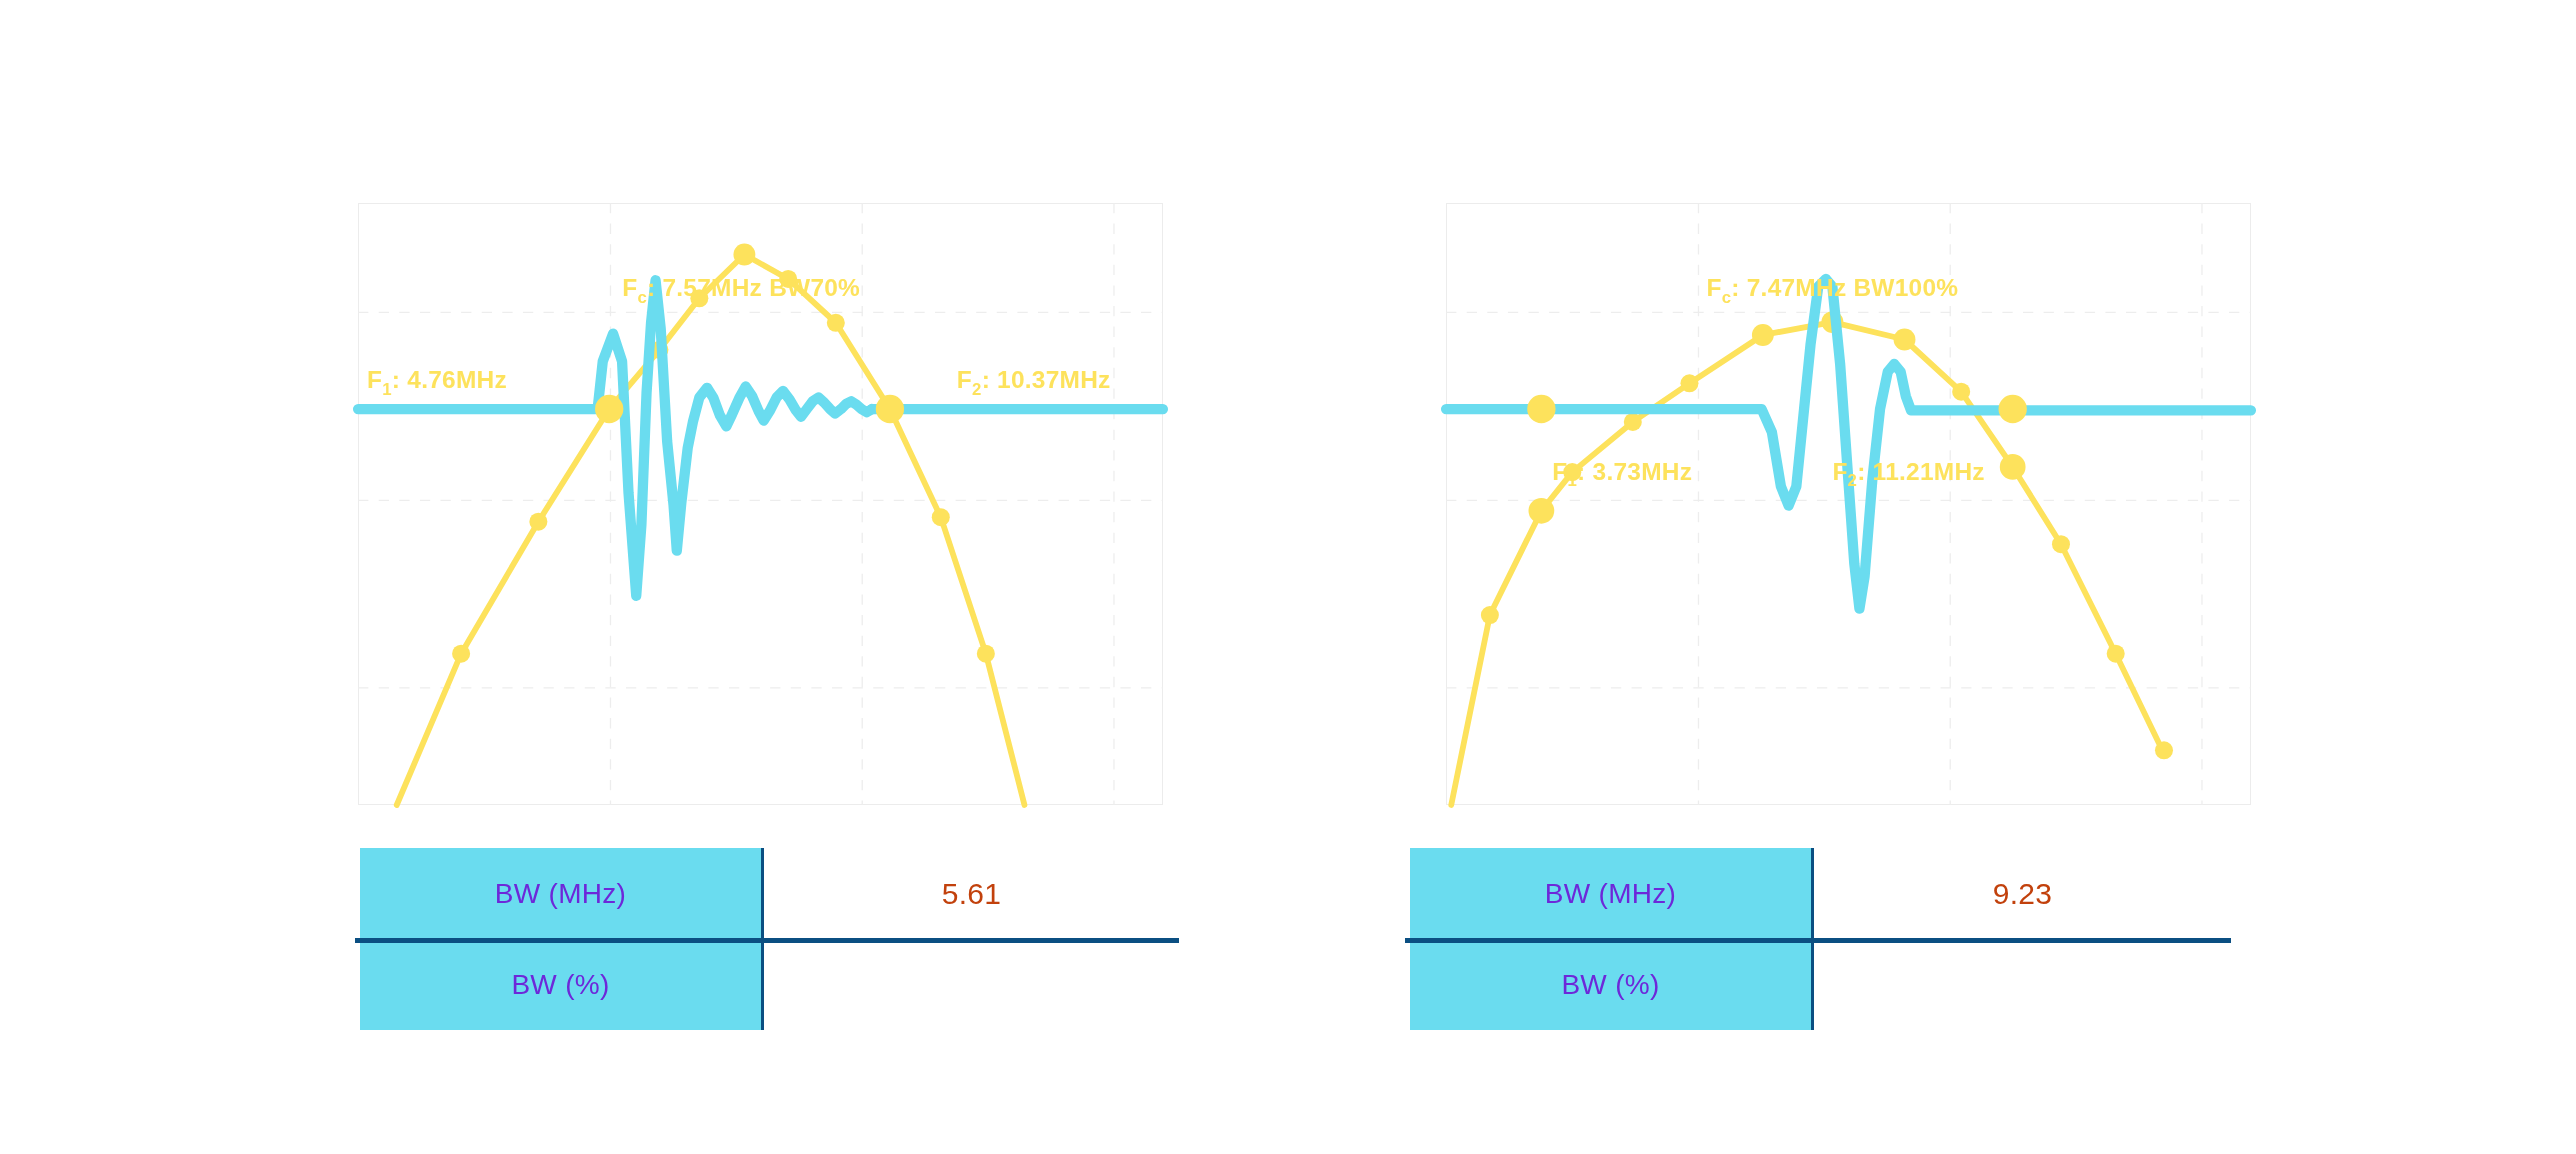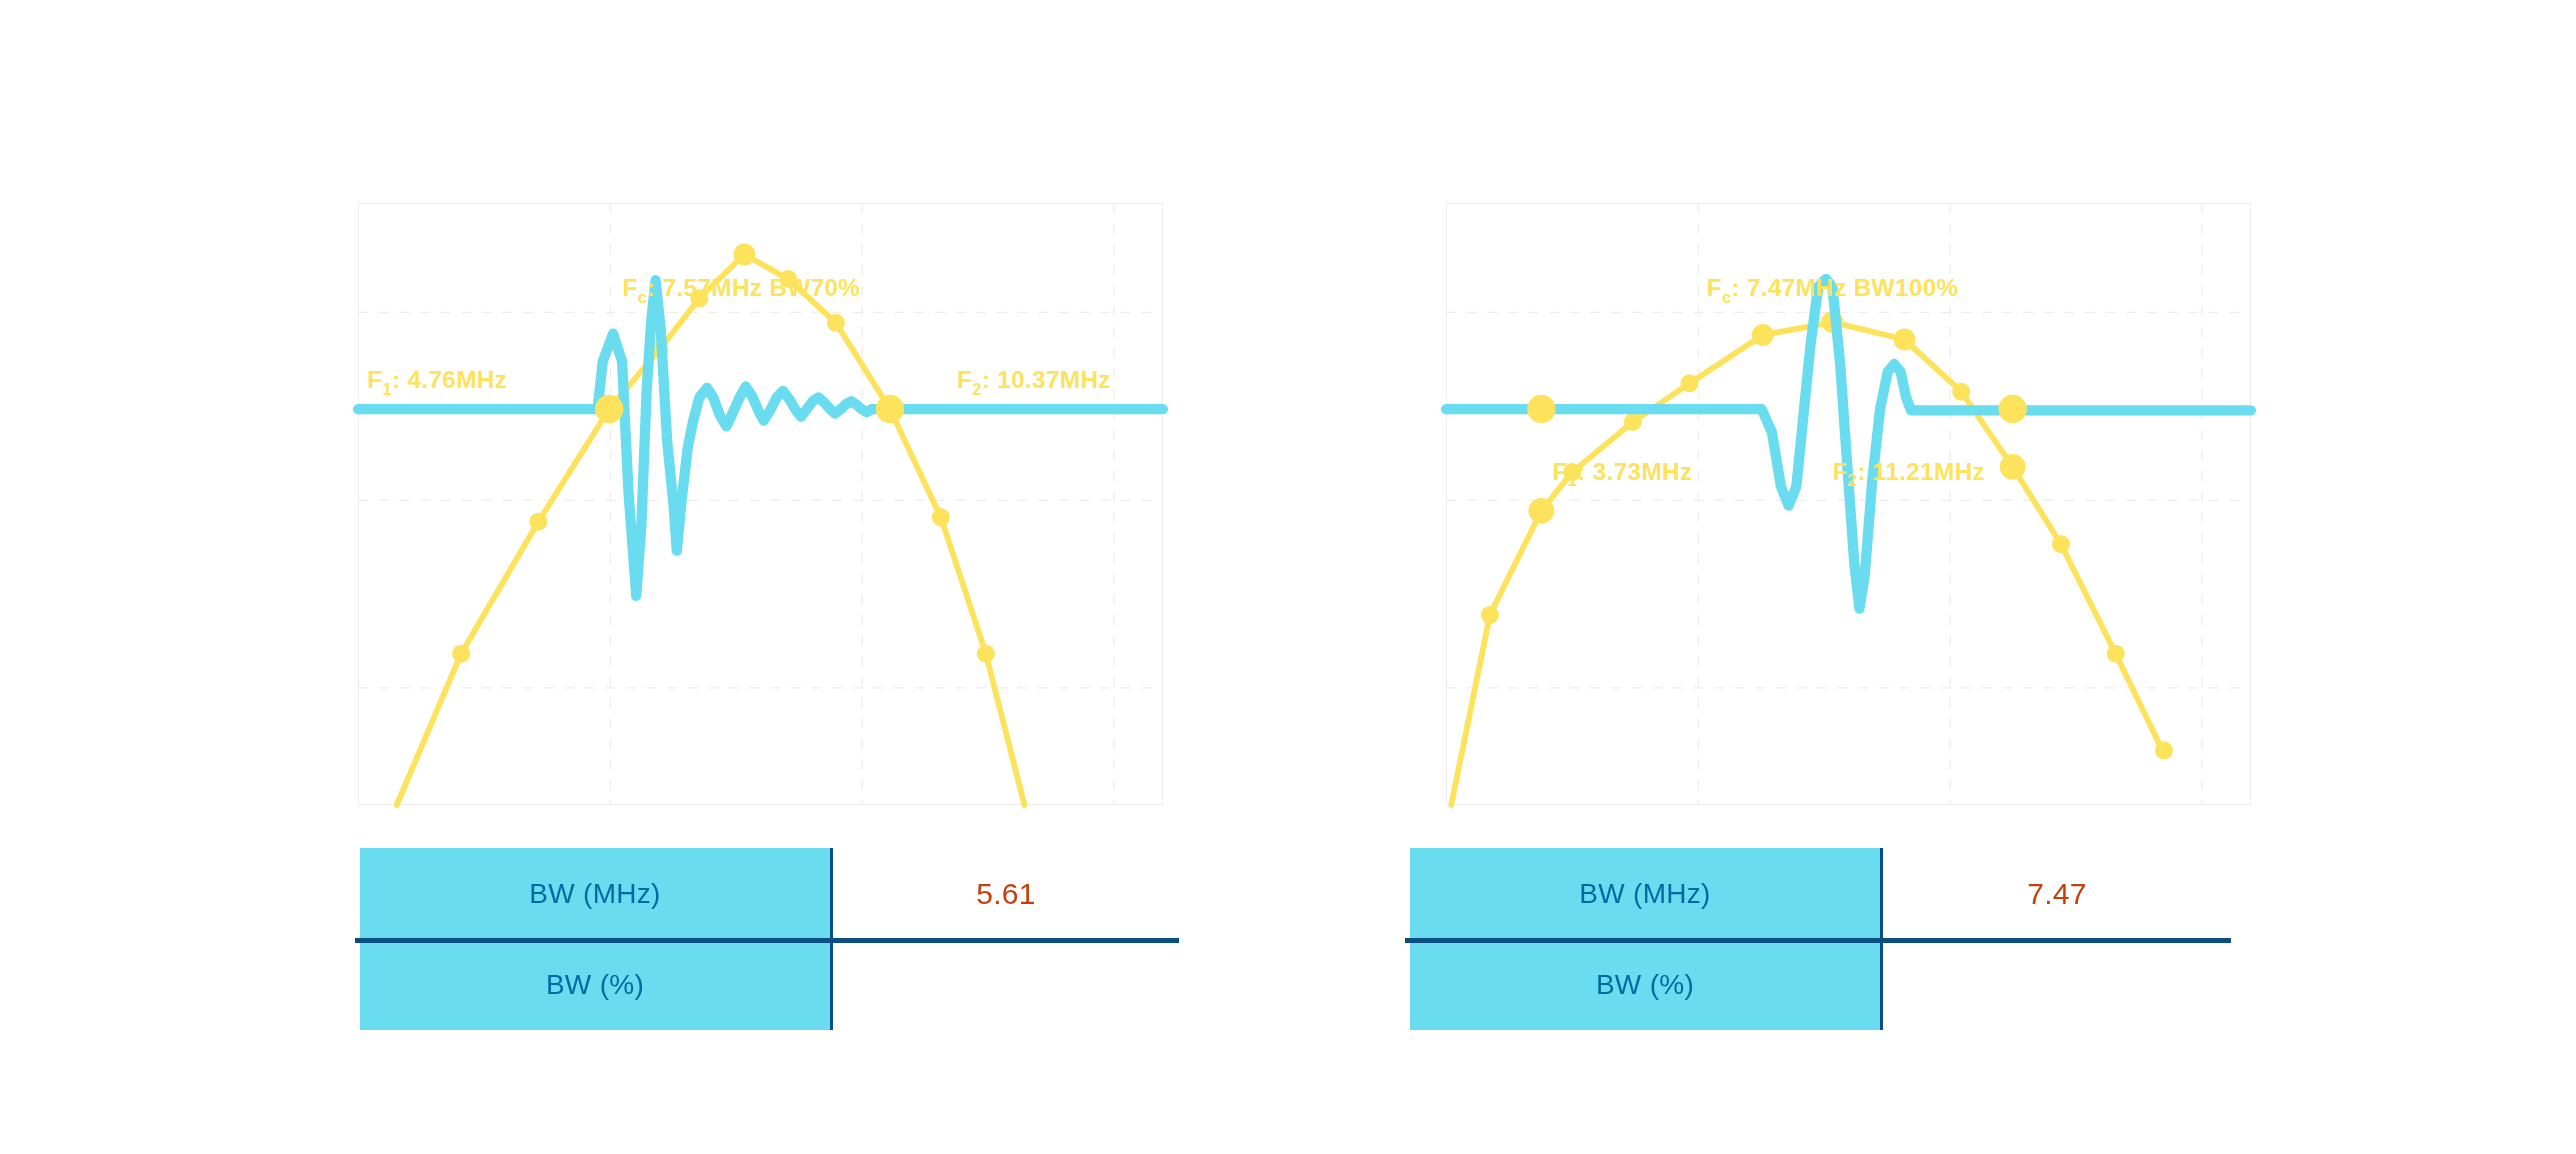--- a/index.html
+++ b/index.html
@@ -16,21 +16,21 @@
     background:#ffffff; border:0.6px solid #ececec;
   }
   .plotsvg { position:absolute; left:0; top:0; width:805px; height:602px; overflow:visible; }
 
   .tbl { position:absolute; top:848px; height:184px; }
   .tbl.left  { left:360px; width:819px; }
   .tbl.right { left:1410px; width:821px; }
 
   .trow { position:relative; height:91px; display:flex; align-items:stretch; }
   .hcell {
-    width:473px; background:#6ADCEF; color:#0369a1;
+    width:404px; background:#6ADCEF; color:#6d28d9;
     display:flex; align-items:center; justify-content:center;
     font-size:28px; letter-spacing:0.3px;
     border-right:3.2px solid #0B4F82;
   }
   .vcell {
     flex:1; background:#ffffff; display:flex; align-items:center; justify-content:center;
   }
   .vnum   { color:#c2410c; font-size:30px; letter-spacing:0.3px; }
   .vpct   { color:#EC5E5E; font-size:39px; font-weight:bold; letter-spacing:0.3px; }
   .tbl-divider {
@@ -167,21 +167,21 @@
       <div class="hcell">BW (%)</div>
     </div>
     <div class="tbl-divider"></div>
   </div>
 
   <div class="tbl right">
     <div class="tbl-topline"></div>
     <div class="trow">
       <div class="hcell">BW (MHz)</div>
       <div class="vcell">
-        <span class="vnum">7.47</span>
+        <span class="vnum">9.23</span>
       </div>
     </div>
     <div class="trow">
       <div class="hcell">BW (%)</div>
     </div>
     <div class="tbl-divider"></div>
   </div>
 
 </div>
 

